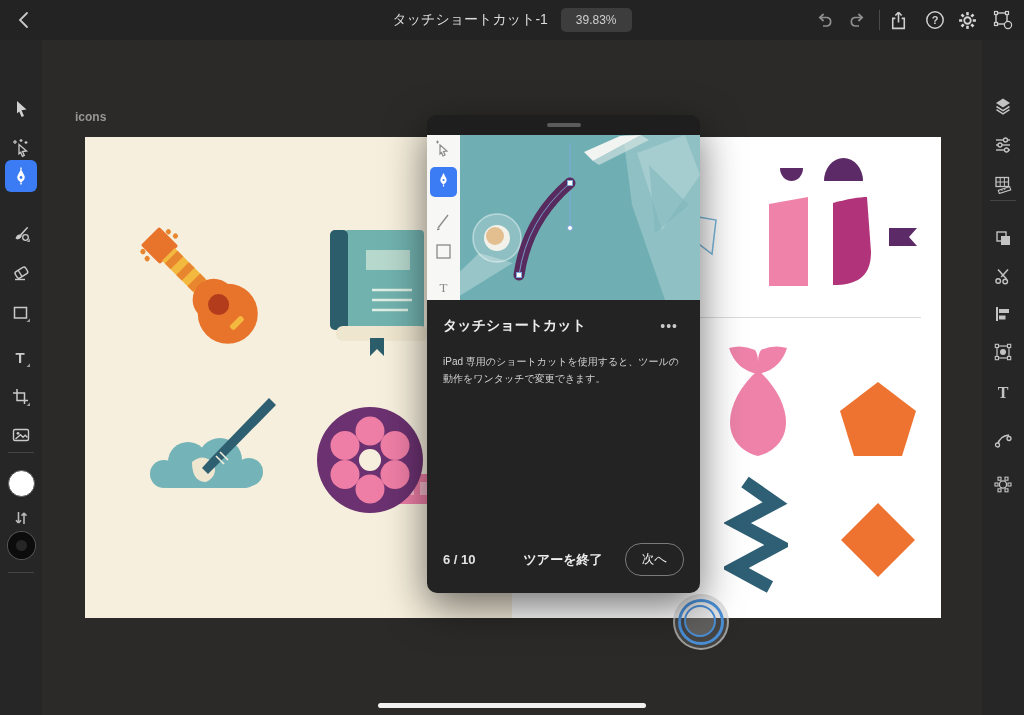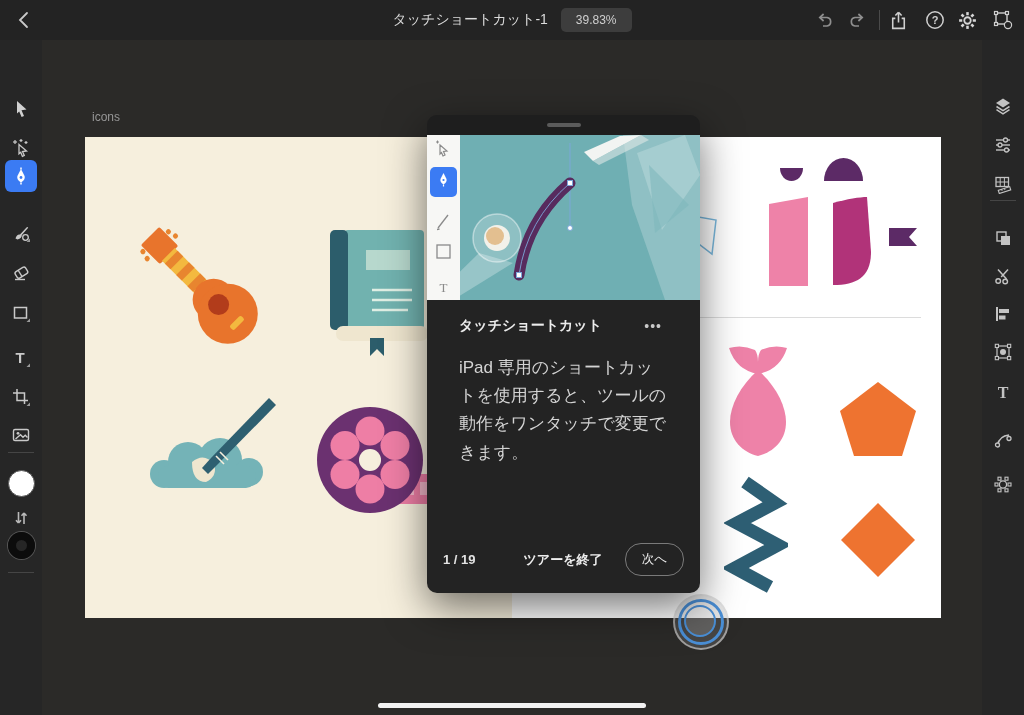--- a/index.html
+++ b/index.html
@@ -23,41 +23,41 @@
   
   .artboard-label{color:#969696;font-size:12px;z-index:2;}
   .artboard{z-index:1;}
   .art{z-index:2;}
   .ab-divider{z-index:2;background:#dcdcdc;}
   
   .popup{left:427px;top:115px;width:273px;height:478px;background:#232323;border-radius:10px;
          box-shadow:0 14px 42px rgba(0,0,0,.55);z-index:50;overflow:hidden;}
   .popup-grab{height:20px;background:#1e1e1e;display:flex;align-items:center;justify-content:center;}
   .popup-grab .handle{width:34px;height:4px;border-radius:2px;background:#5b5b5b;}
-  .popup-body{padding:0 32px;color:#d4d4d4;}
+  .popup-body{padding:0 16px;color:#d4d4d4;}
   .popup-title-row{display:flex;justify-content:space-between;align-items:center;padding-top:17px;}
   .popup-title{font-size:14px;font-weight:bold;color:#ececec;}
   .popup-menu{color:#c9c9c9;font-size:14px;letter-spacing:1px;background:none;border:none;cursor:pointer;}
-  .popup-p{font-size:17px;line-height:1.66;margin:19px 0 0 0;color:#d4d4d4;}
+  .popup-p{font-size:10px;line-height:1.66;margin:19px 0 0 0;color:#d4d4d4;}
   .popup-footer{position:absolute;left:16px;right:16px;bottom:17px;display:flex;align-items:center;}
   .step-ind{font-size:13px;font-weight:bold;color:#e3e3e3;}
   .exit-btn{margin-left:42px;font-size:13px;font-weight:bold;color:#ededed;background:none;border:none;cursor:pointer;font-family:inherit;}
   .next-btn{margin-left:auto;font-size:12.5px;color:#f0f0f0;background:transparent;border:1px solid #7a7a7a;
             border-radius:16px;padding:7px 16px;cursor:pointer;font-family:Liberation Mono, monospace;}
   
   .touch-c{border-radius:50%;z-index:25;}
   .home-indicator{left:378px;top:703px;width:268px;height:5px;border-radius:3px;background:#f2f2f2;z-index:60;}
   svg{display:block;}
 </style>
 </head>
 <body>
 
 <div id="app">
 
-  <div class="abs artboard-label" style="left:92px;top:110px;">icons</div>
+  <div class="abs artboard-label" style="left:75px;top:110px;font-weight:bold;">icons</div>
 
   <div class="abs artboard" style="left:85px;top:137px;width:427px;height:481px;background:#f6efdd;"></div>
   <div class="abs artboard" style="left:512px;top:137px;width:429px;height:481px;background:#ffffff;"></div>
   <div class="abs ab-divider" style="left:516px;top:317px;width:405px;height:1px;"></div>
 
   <svg class="abs art" style="left:138px;top:222px;" width="135" height="140" viewBox="0 0 135 140">
     <g transform="translate(12,14) rotate(-45)">
       <circle cx="-16" cy="6" r="2.6" fill="#e8852f"></circle>
         <circle cx="-18" cy="14" r="2.6" fill="#e8852f"></circle>
       <circle cx="16" cy="10" r="2.6" fill="#e8852f"></circle>
@@ -423,21 +423,21 @@
       <rect x="10" y="110" width="13" height="13" fill="none" stroke="#8a8a8a" stroke-width="1.3"></rect>
       <text x="16.5" y="157" text-anchor="middle" font-size="13" fill="#8a8a8a" font-family="Liberation Serif, DejaVu Serif, serif">T</text>
     </svg>
     <div class="popup-body">
       <div class="popup-title-row">
         <span class="popup-title">タッチショートカット</span>
         <button class="popup-menu">•••</button>
       </div>
       <p class="popup-p">iPad 専用のショートカットを使用すると、ツールの動作をワンタッチで変更できます。</p>
       <div class="popup-footer">
-        <span class="step-ind">1 / 19</span>
+        <span class="step-ind">6 / 10</span>
         <button class="exit-btn">ツアーを終了</button>
         <button class="next-btn">次へ</button>
       </div>
     </div>
   </div>
 
   <div class="abs home-indicator"></div>
 </div>
 
 </body></html>

